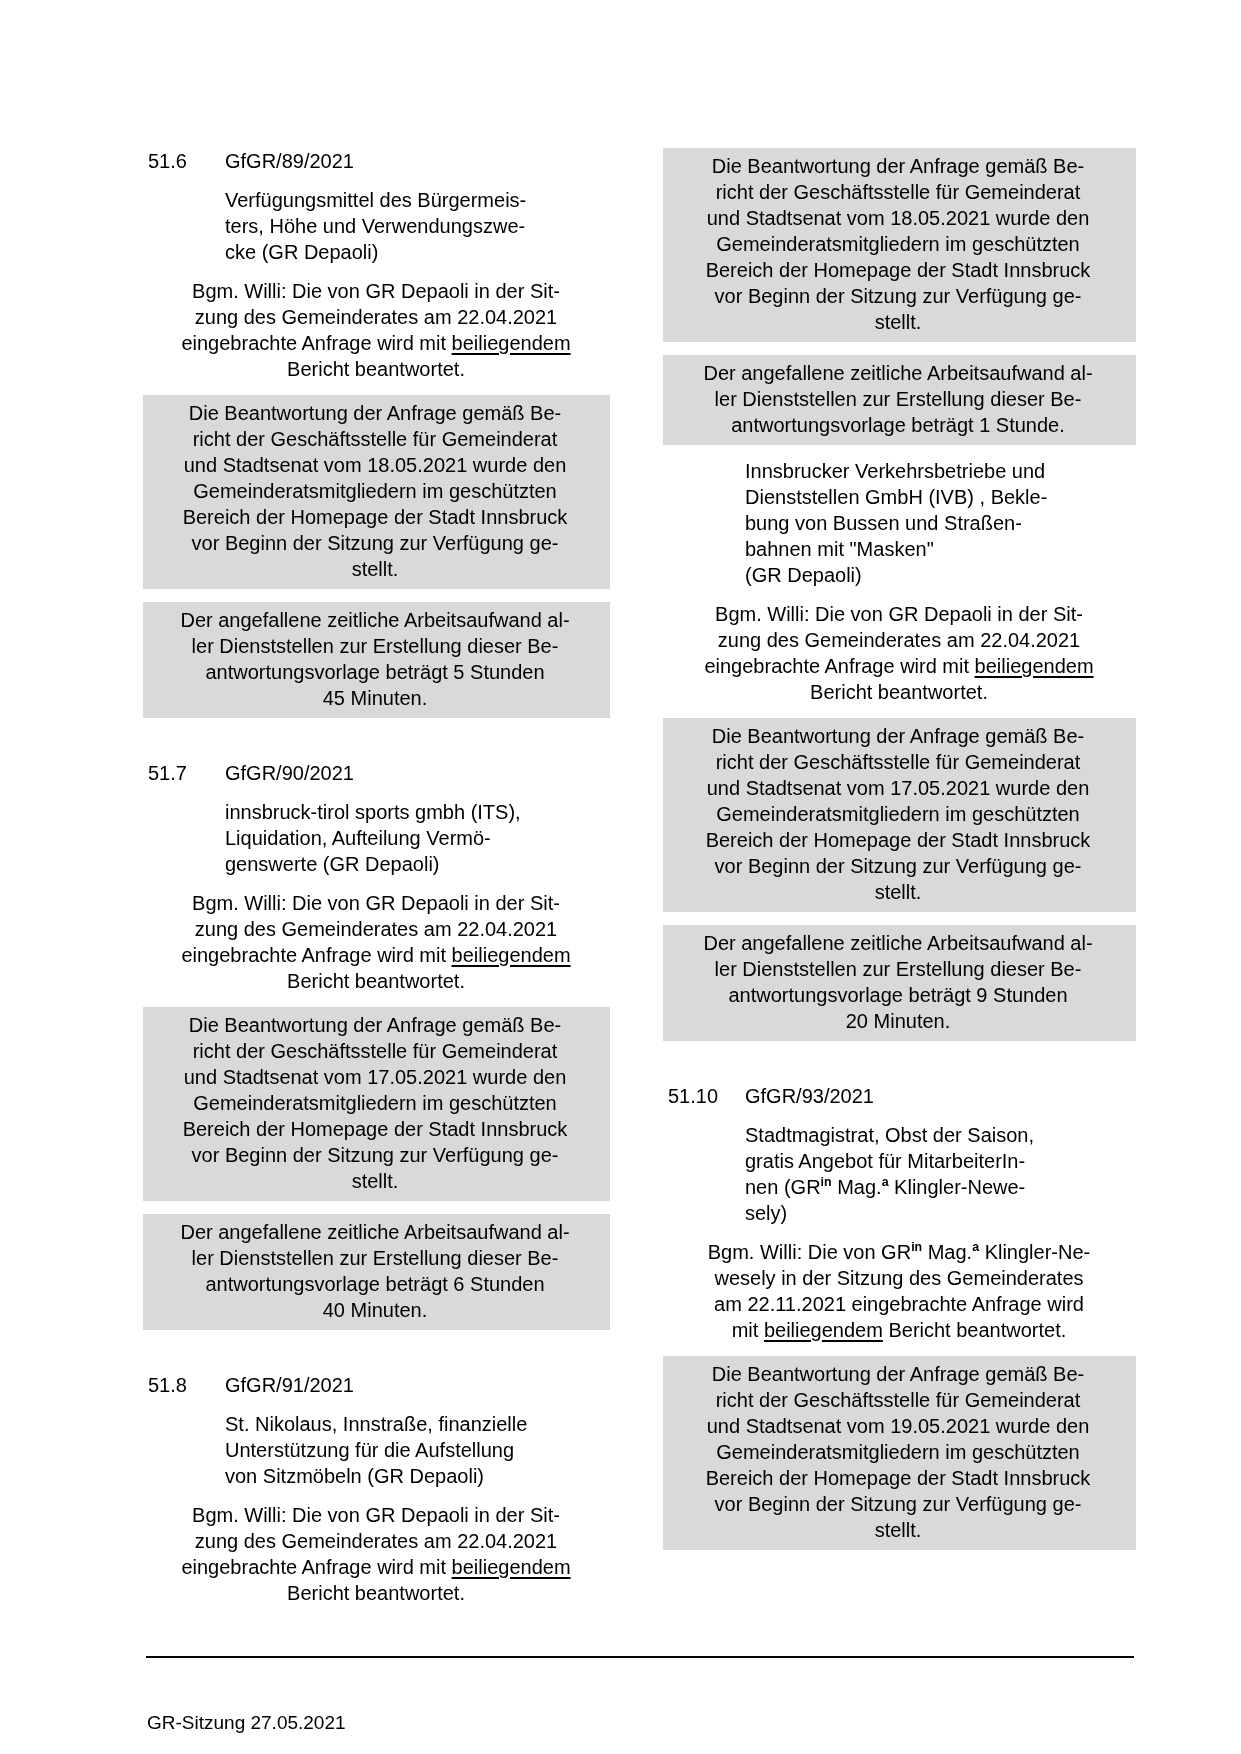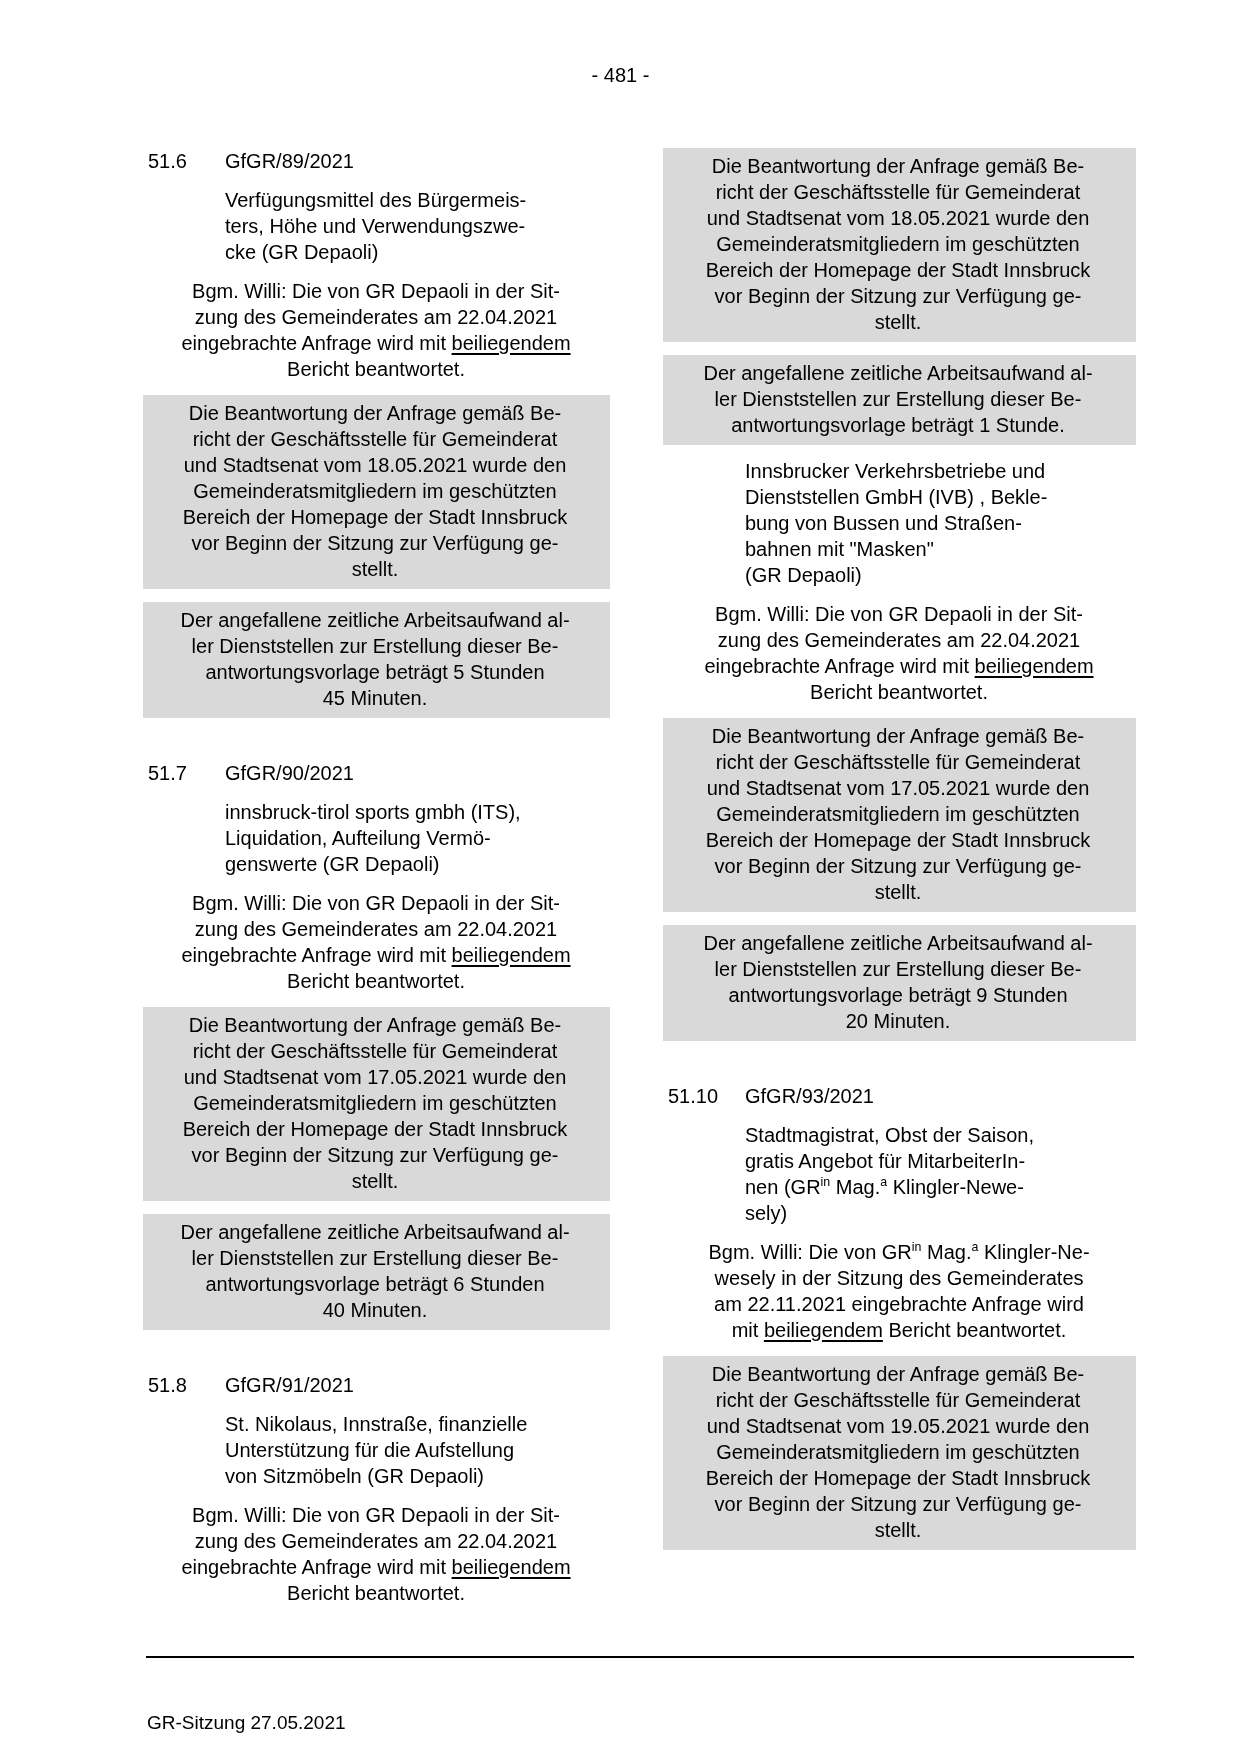--- a/index.html
+++ b/index.html
@@ -20,34 +20,33 @@
   .heading.first{margin-top:0;}
   .num{width:77px;flex:none;}
   .title{margin:12px 0 13px 77px;white-space:pre-line;}
   .para{margin:0 0 13px 0;white-space:pre-line;text-align:center;}
   .para.highlight{
     background:var(--hl,#d9d9d9);
     padding:5px 8px 7px 5px;
     margin-left:-5px;margin-right:-6px;
   }
   .u{text-decoration:underline;text-underline-offset:3px;}
-  .sup{font-size:0.62em;vertical-align:super;line-height:0;}
+  .sup{font-size:0.62em;vertical-align:super;line-height:0;font-weight:bold;}
   .footer-rule{
     position:absolute;left:146px;top:1656px;width:988px;height:0;
     border-top:2px solid #000;
   }
   .footer-text{
     position:absolute;left:147px;top:1711px;font-size:19px;line-height:24px;
   }
 </style>
 </head>
 <body>
 
 <div class="page">
-  <div class="page-number">- 481 -</div>
   <div class="col col-left" id="col-left">
       <div class="heading first">
         <span class="num">51.6</span>
         <span>GfGR/89/2021</span>
       </div>
       <div class="title"><span>Verfügungsmittel des Bürgermeis-
 ters, Höhe und Verwendungszwe-
 cke (GR Depaoli)</span></div>
       <div class="para"><span>Bgm. Willi: Die von GR Depaoli in der Sit-
 zung des Gemeinderates am 22.04.2021

